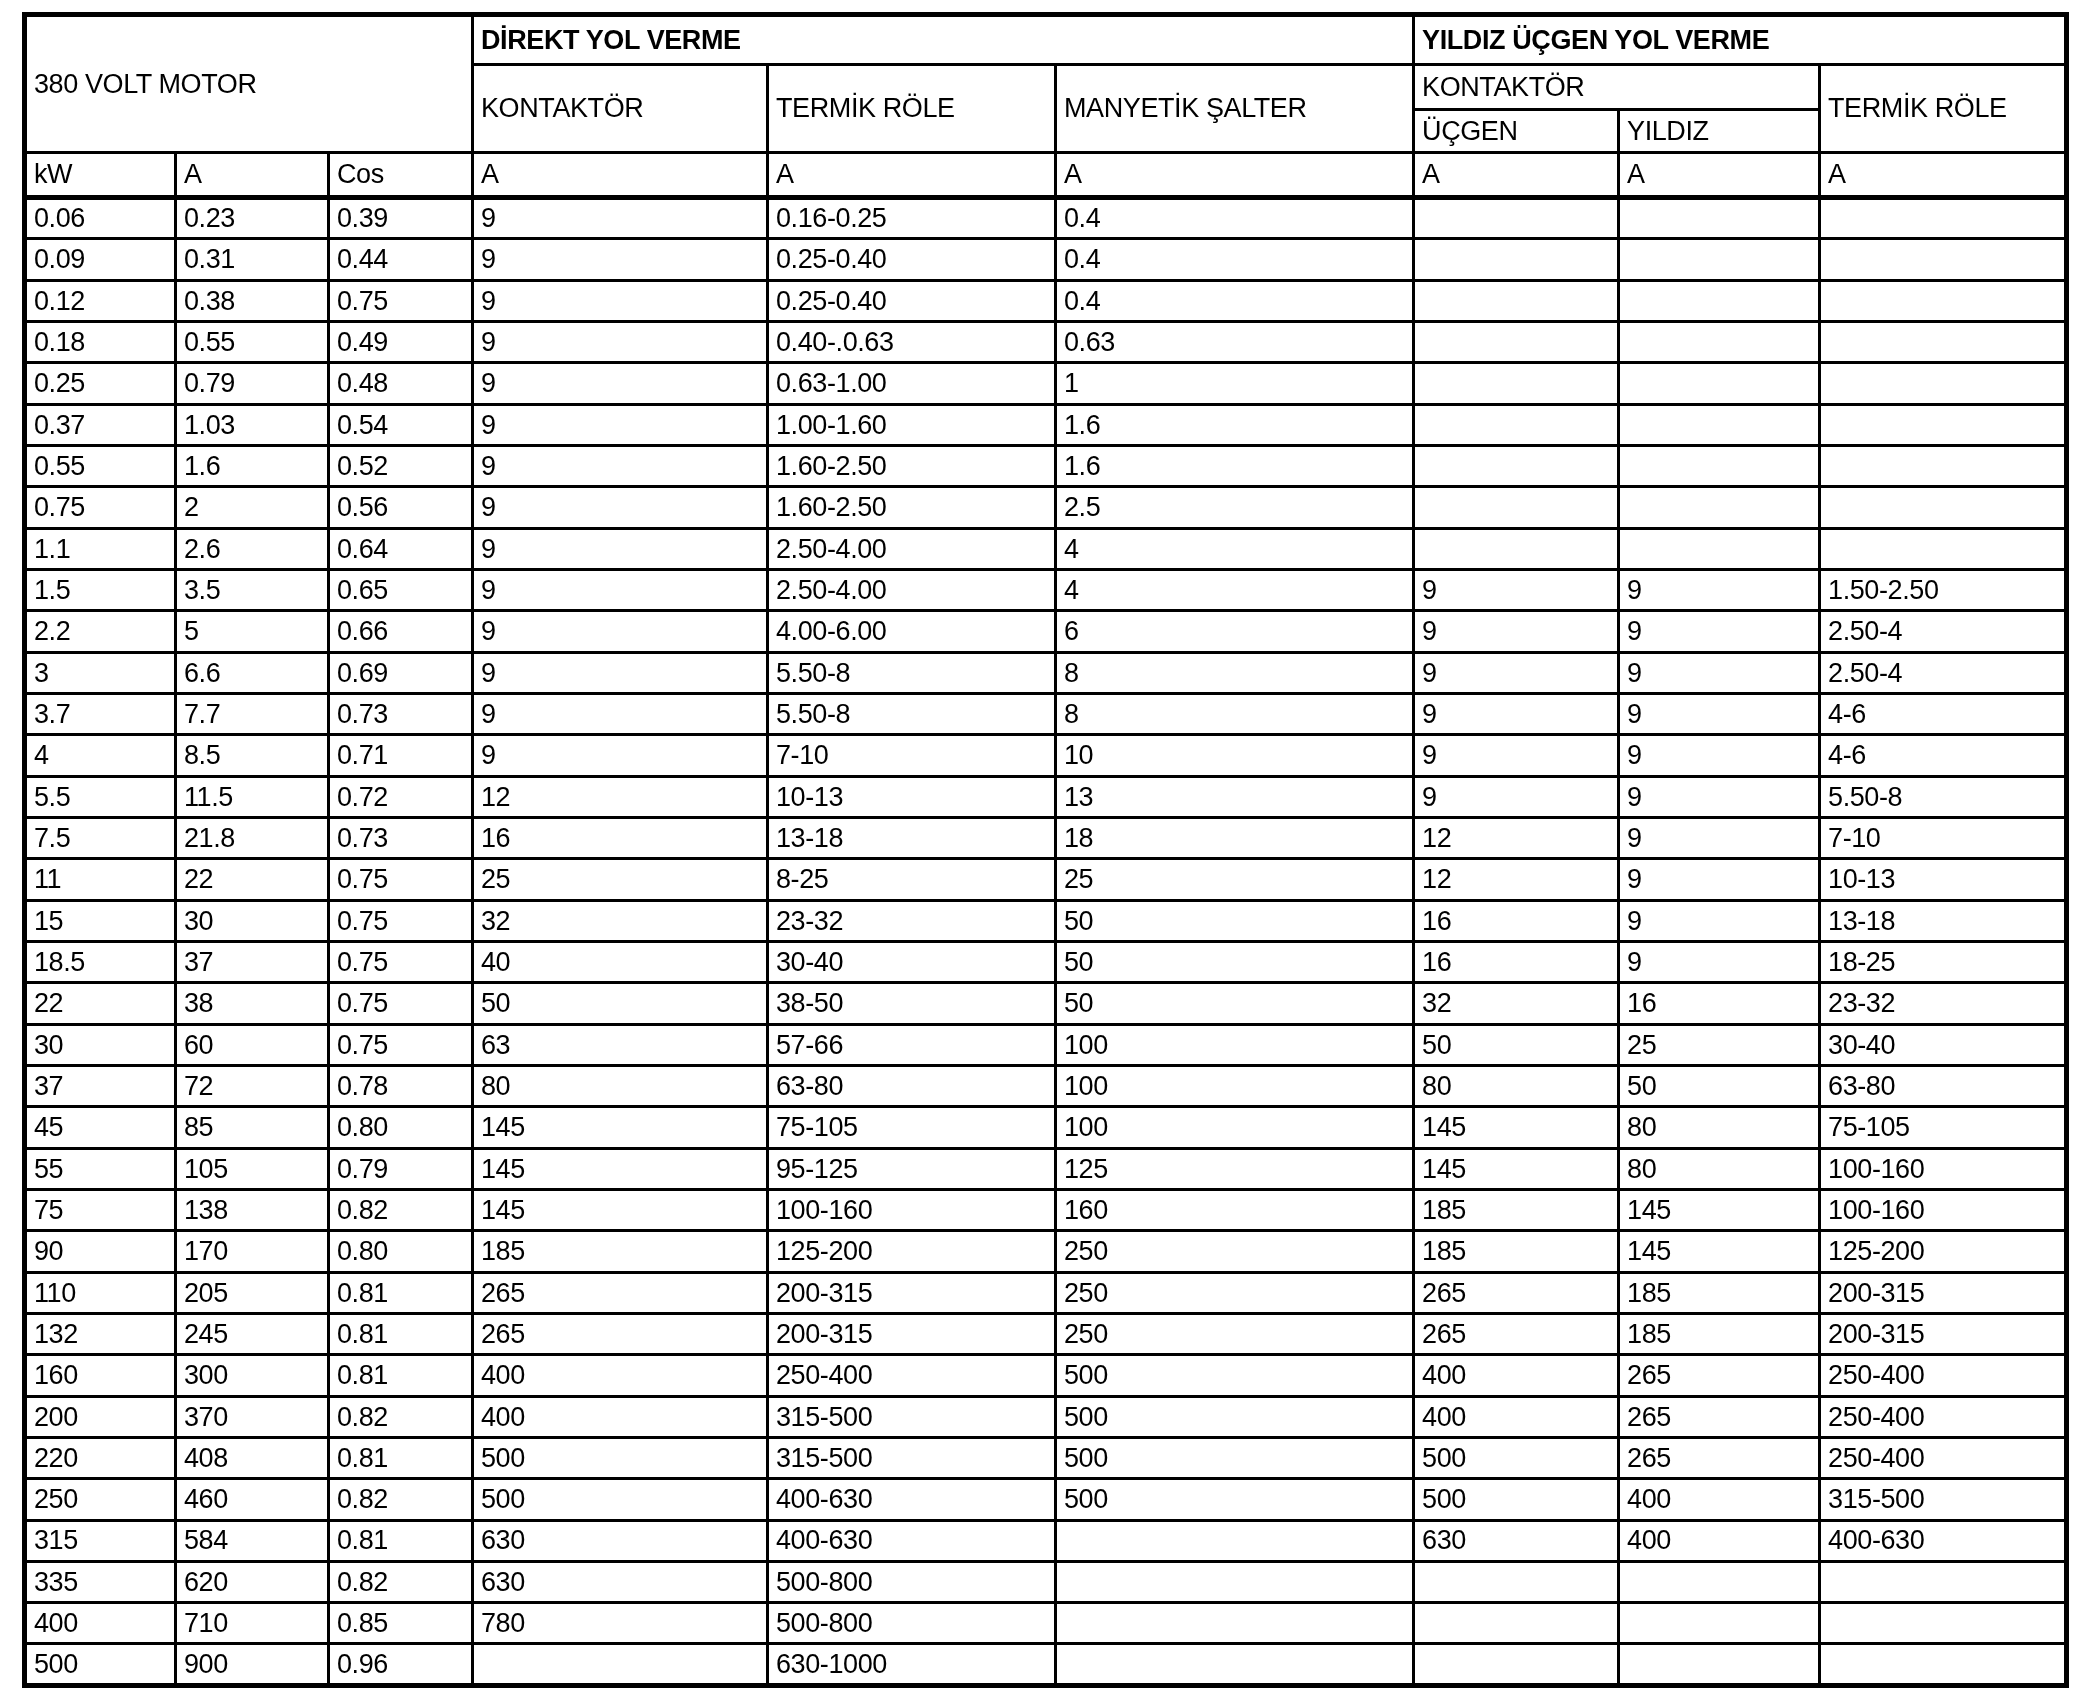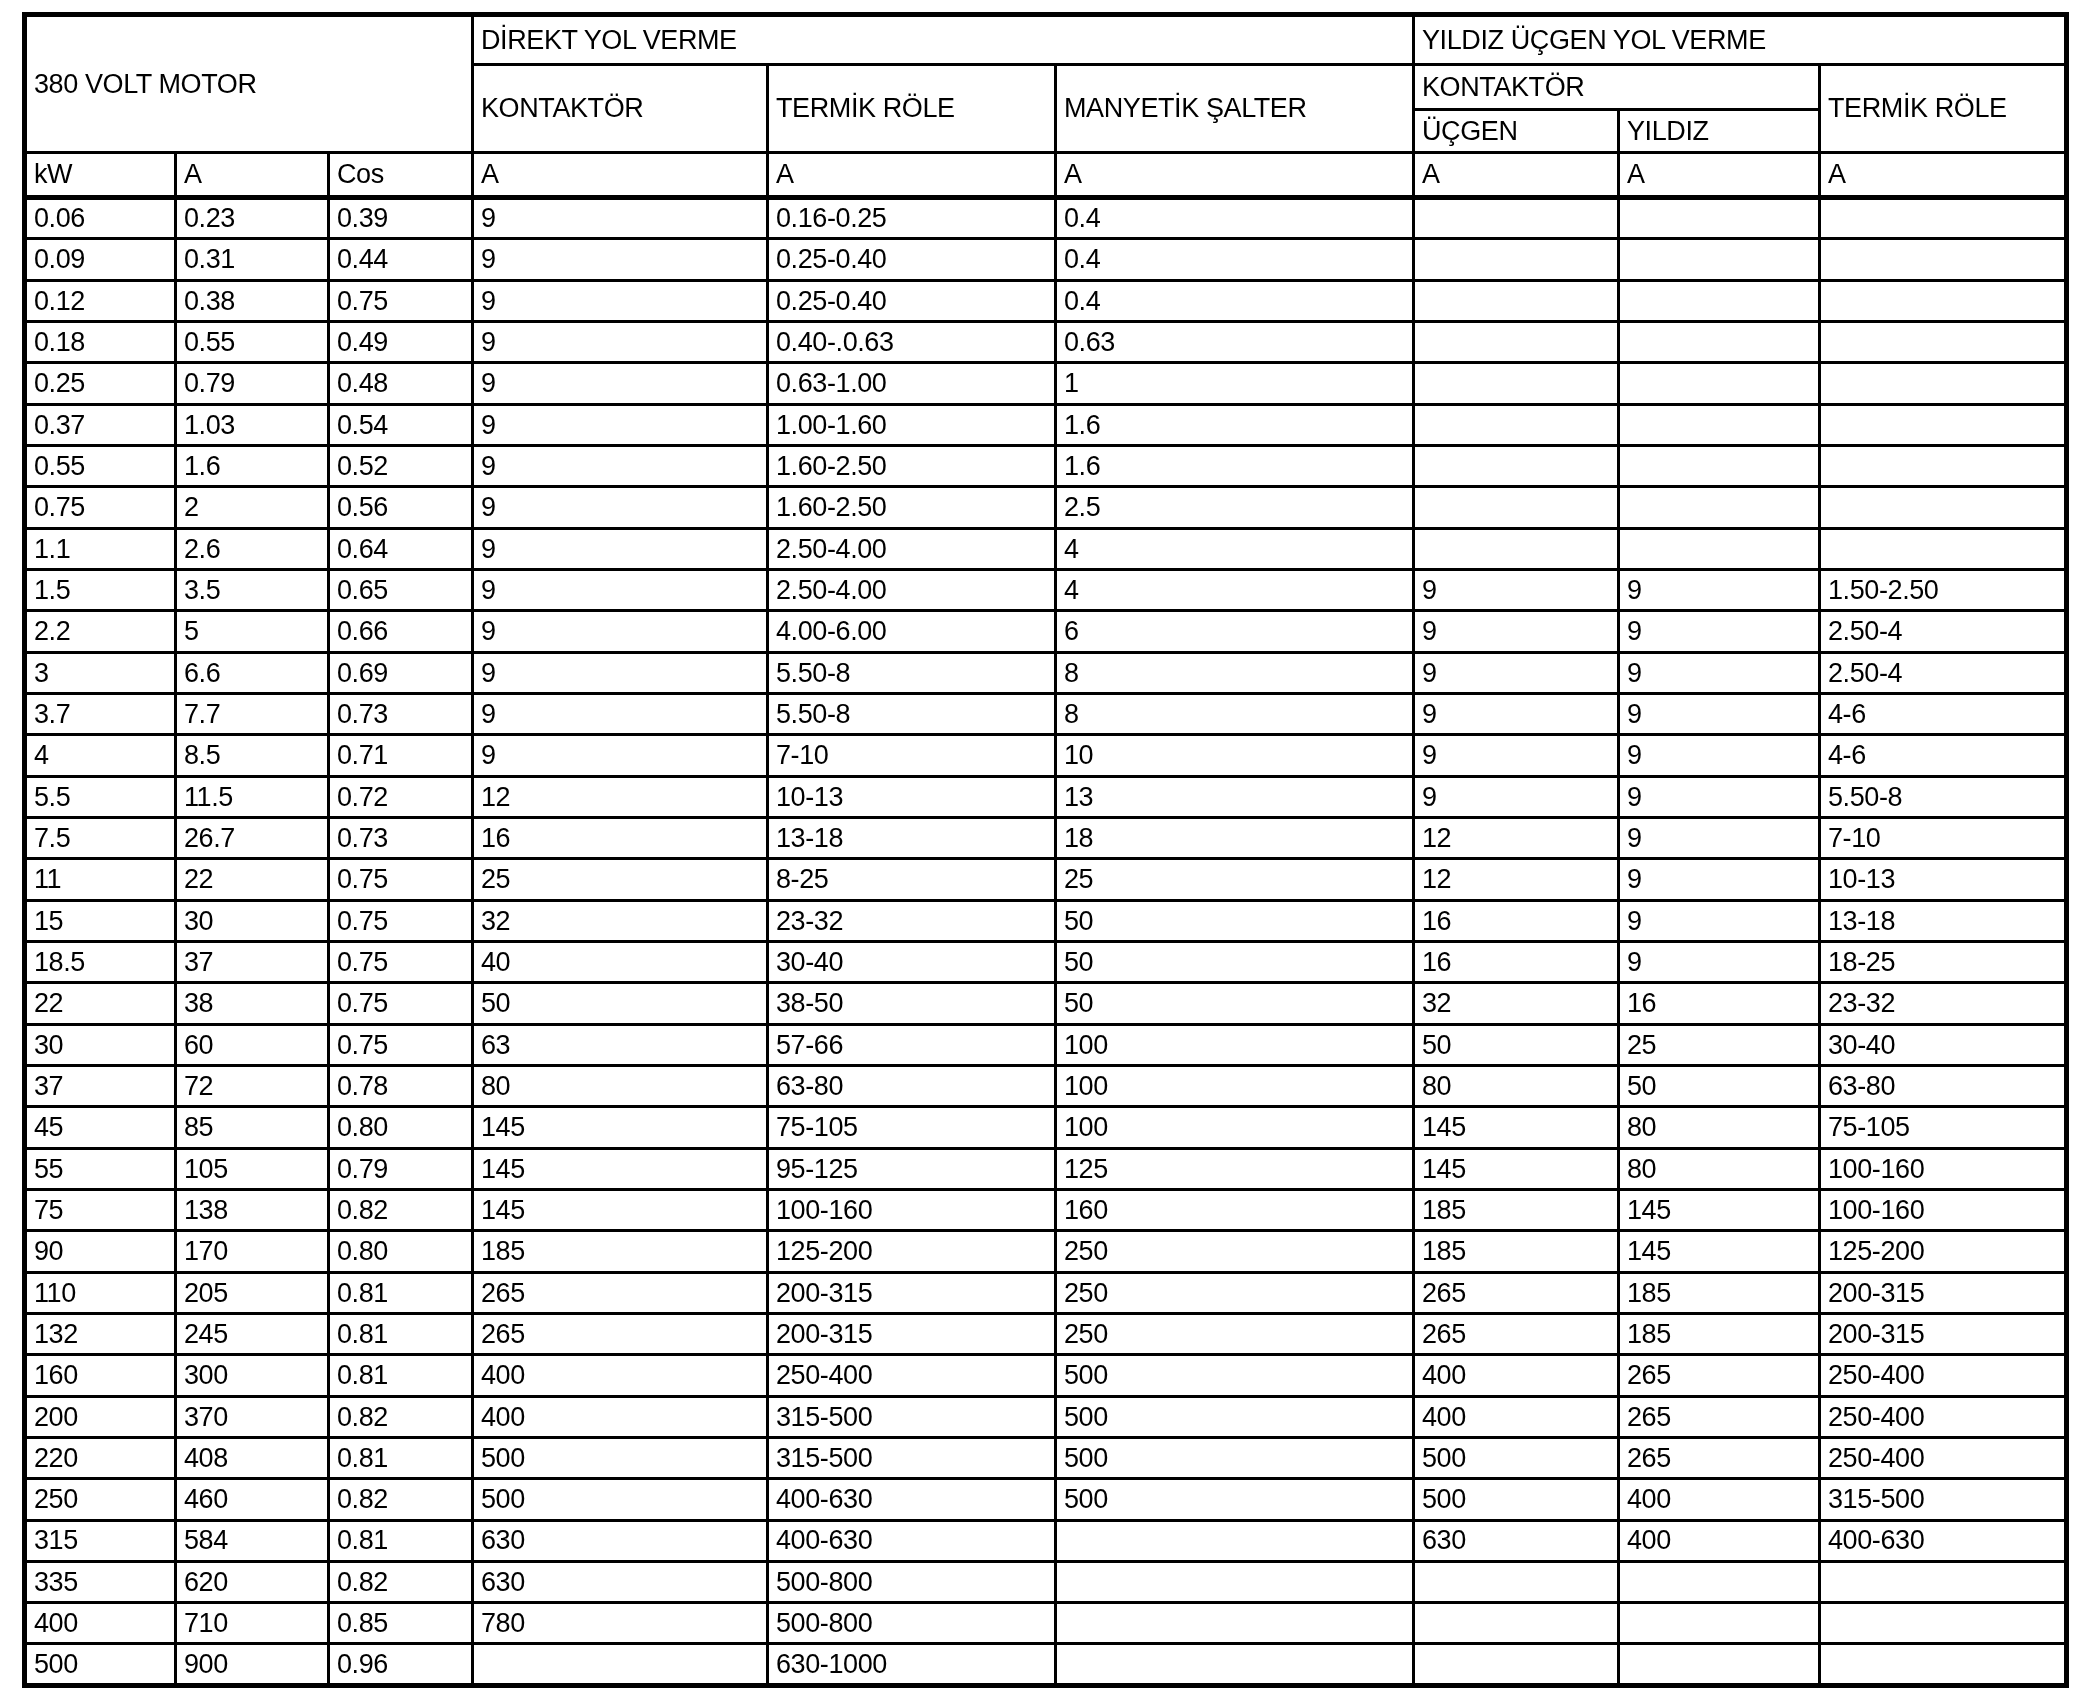--- a/index.html
+++ b/index.html
@@ -42,21 +42,21 @@
   table.motor { border: 5px solid #000000; }
 
   
   tr.h-group { height: 50px; }
   tr.h-sub   { height: 45px; }
   tr.h-sub2  { height: 43px; }
   tr.h-units { height: 45px; }
   tbody tr   { height: 41px; }
 
   td.group-title {
-    font-weight: normal;
+    font-weight: bold;
     font-size: 31px;
     text-align: center;
     padding: 0;
     border-bottom-width: 6px;
   }
   td.motor-title {
     font-weight: normal;
     font-size: 31px;
     text-align: center;
     padding: 0;
@@ -279,21 +279,21 @@
           <td>0.72</td>
           <td>12</td>
           <td>10-13</td>
           <td>13</td>
           <td>9</td>
           <td>9</td>
           <td>5.50-8</td>
         </tr>
         <tr>
           <td>7.5</td>
-          <td>26.7</td>
+          <td>21.8</td>
           <td>0.73</td>
           <td>16</td>
           <td>13-18</td>
           <td>18</td>
           <td>12</td>
           <td>9</td>
           <td>7-10</td>
         </tr>
         <tr>
           <td>11</td>

